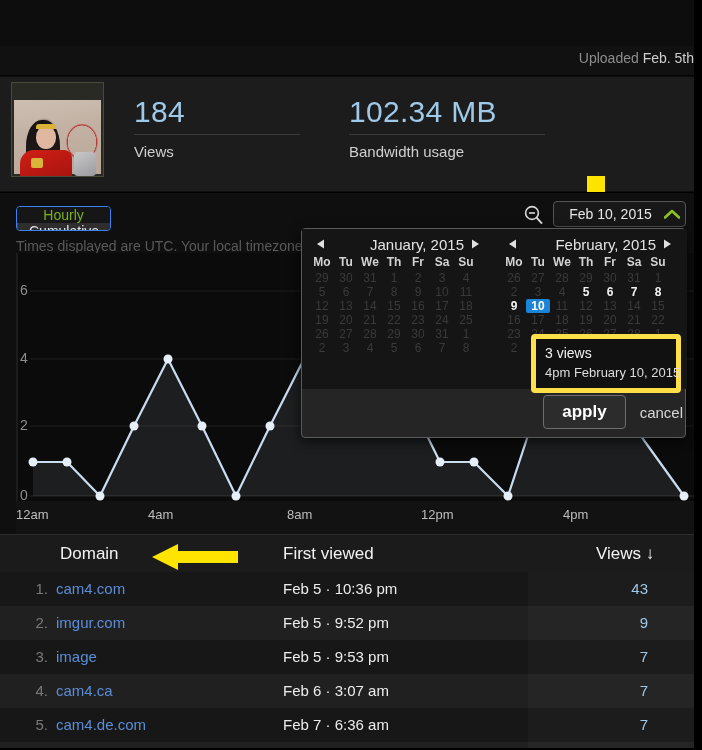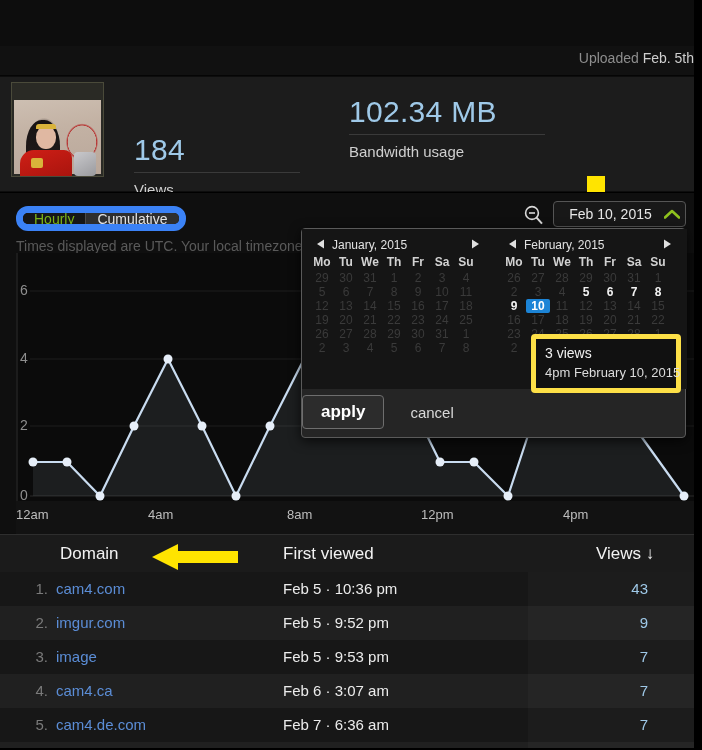--- a/index.html
+++ b/index.html
@@ -109,40 +109,40 @@
   .stat .num {
     font-size: 30px; color: #9fc9e8; font-weight: 400;
     letter-spacing: .3px; white-space: nowrap;
   }
   .stat .rule {
     margin-top: 5px; height: 1px; background: #3a3a3a;
   }
   .stat .lbl {
     margin-top: 8px; font-size: 15px; color: #cfcfcf;
   }
-  .stat.views { left: 134px; width: 166px; margin-top: 38px; }
+  .stat.views { left: 134px; width: 166px; }
   .stat.bw    { left: 349px; width: 196px; }
 
   
   .arrow-down {
     position: absolute; left: 570px; top: 99px;
     width: 52px; height: 82px;
   }
 
   
   .chartpanel {
     position: absolute; left: 0; top: 192px;
     width: 702px; height: 341px;
     background: #0f0f0f;
     border-top: 1px solid #000;
   }
   .seg {
     position: absolute; left: 16px; top: 13px;
     display: flex; height: 25px;
-    border: 7px solid #3b82f6; border-radius: 12px; overflow: hidden;
+    border: 1px solid #3b82f6; border-radius: 4px; overflow: hidden; flex-direction: column;
   }
   .seg div {
     display: flex; align-items: center; justify-content: center;
     font-size: 14px; padding: 0 11px; cursor: pointer;
   }
   .seg .on  { background: #161616; color: #7ab317; }
   .seg .off { background: #2e2e2e; color: #e3e3e3; border-left: 1px solid #4a4a4a; }
 
   .tznote {
     position: absolute; left: 16px; top: 45px;
@@ -178,44 +178,43 @@
     border: 1px solid #5a5a5a;
     border-radius: 4px;
     box-shadow: 0 3px 12px rgba(0,0,0,.7);
   }
   .calgrid { position: absolute; left: 0; top: 0; width: 385px; height: 160px;
              background: #151515; display: flex; }
   .cal { width: 192px; padding: 6px 8px 0 8px; position: relative; }
   .cal.right { border-left: none; }
   .calhdr { display: flex; align-items: center; height: 19px; }
   .calhdr .nav { width: 22px; text-align: center; cursor: pointer; }
-  .calhdr .title { flex: 1; text-align: left; font-size: 12px; color: #e2e2e2; }
+  .calhdr .title { flex: 1; text-align: right; font-size: 15px; color: #e2e2e2; }
   .calrow { display: flex; }
   .calrow .c {
     width: 24px; height: 14px; line-height: 14px;
     text-align: center; font-size: 12px;
   }
   .dow .c { color: #d2d2d2; font-weight: bold; font-size: 12px; height: 17px; line-height: 17px; }
   .c.dim { color: #3a3a3a; }
   .c.act { color: #f2f2f2; font-weight: bold; cursor: pointer; }
   .c.sel { color: #fff; font-weight: bold; background: #1c84d6; border-radius: 2px; cursor: pointer; }
 
   .tooltip {
     position: absolute; left: 229px; top: 105px;
     width: 150px; padding: 6px 9px 8px 9px;
     background: #111; border: 5px solid #fde047; border-radius: 4px;
   }
   .tooltip .t1 { font-size: 14px; color: #f0f0f0; }
   .tooltip .t2 { font-size: 13px; color: #dcdcdc; margin-top: 4px; white-space: nowrap; }
 
   .calfoot {
-    position: absolute; left: 0; bottom: 0; width: 385px; height: 50px;
-    display: flex; align-items: center; justify-content: flex-start;
+    position: absolute; left: 8px; bottom: 0; width: 385px; height: 50px;
+    display: flex; align-items: center; justify-content: flex-end;
     padding-right: 12px;
-    gap: 12px;
   }
   .applybtn {
     background: #2c2c2c; border: 1px solid #6e6e6e; border-radius: 4px;
     color: #fff; font-size: 17px; font-weight: bold;
     padding: 6px 18px; cursor: pointer;
   }
   .cancelbtn {
     color: #d8d8d8; font-size: 15px; margin-left: 14px; cursor: pointer;
   }
 

